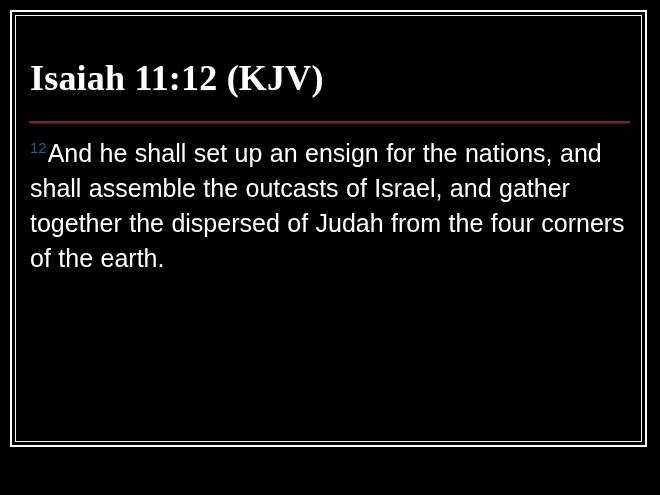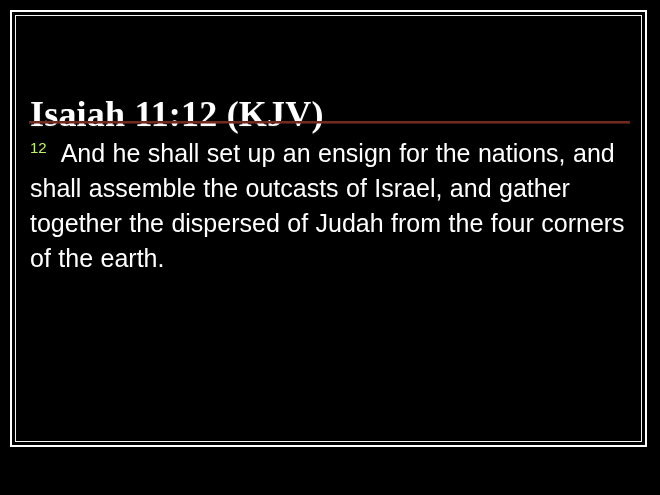--- a/index.html
+++ b/index.html
@@ -52,21 +52,20 @@
   }
   #slide-title {
     font-family: "Liberation Serif", "DejaVu Serif", serif;
     font-weight: bold;
     font-size: 36px;
     line-height: 44px;
     color: #ffffff;
     letter-spacing: 0.2px;
     white-space: nowrap;
     text-shadow: 0 1px 2px rgba(255,255,255,0.12);
-    margin-top: 36px;
   }
   #title-rule {
     position: absolute;
     left: 29px;
     top: 121px;
     width: 601px;
     height: 2px;
     background: #73291f;
     box-shadow: 0 1px 0 rgba(120,45,33,0.55);
   }
@@ -84,22 +83,22 @@
     line-height: 35px;
     color: #ffffff;
     margin: 0;
     text-align: left;
     word-spacing: 0.5px;
   }
   #verse-number {
     font-size: 15px;
     vertical-align: super;
     line-height: 0;
-    margin-right: 14px;
-    color: #bef264;
+    margin-right: 1px;
+    color: #0369a1;
   }
 </style>
 </head>
 <body>
 
 <div id="slide">
 
   <div class="frame-outer"></div>
   <div class="frame-inner"></div>
 

